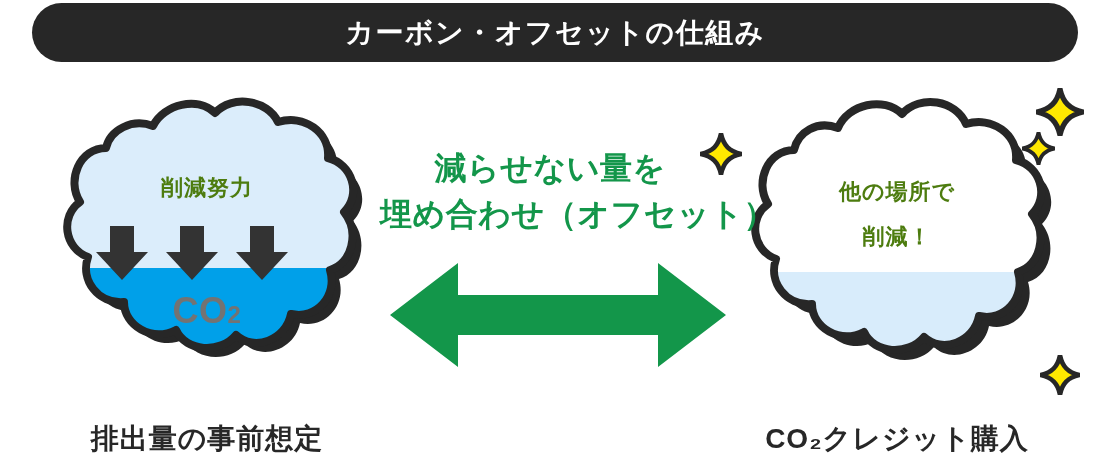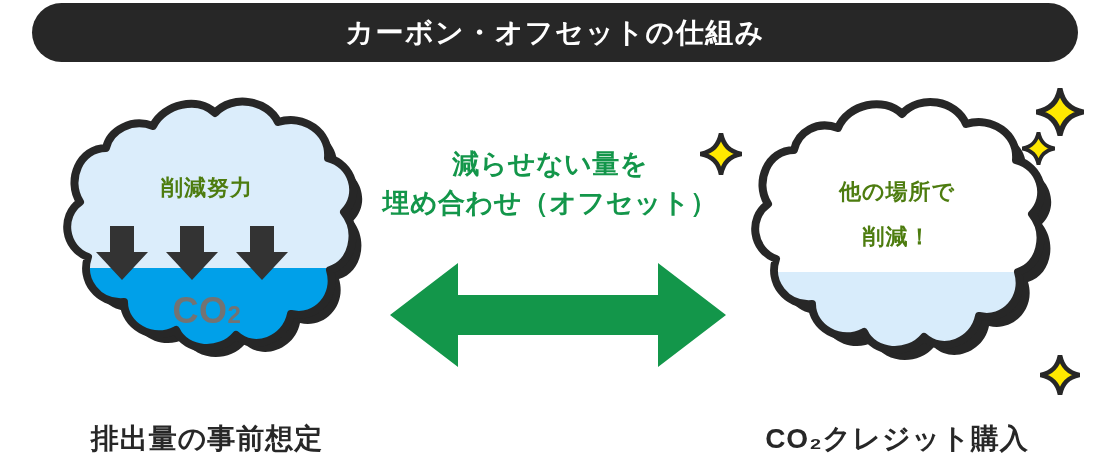--- a/index.html
+++ b/index.html
@@ -88,21 +88,21 @@
   .co2-dark  { color: #2b2b2b; }
 
   
   #center-caption {
     position: absolute;
     left: 380px;
     top: 145px;
     width: 340px;
     text-align: center;
     color: #13964a;
-    font-size: 27px;
+    font-size: 32px;
     font-weight: bold;
     line-height: 1.45;
     letter-spacing: 0.5px;
     white-space: nowrap;
   }
   #arrow-wrap {
     position: absolute;
     left: 388px;
     top: 255px;
     width: 340px;

